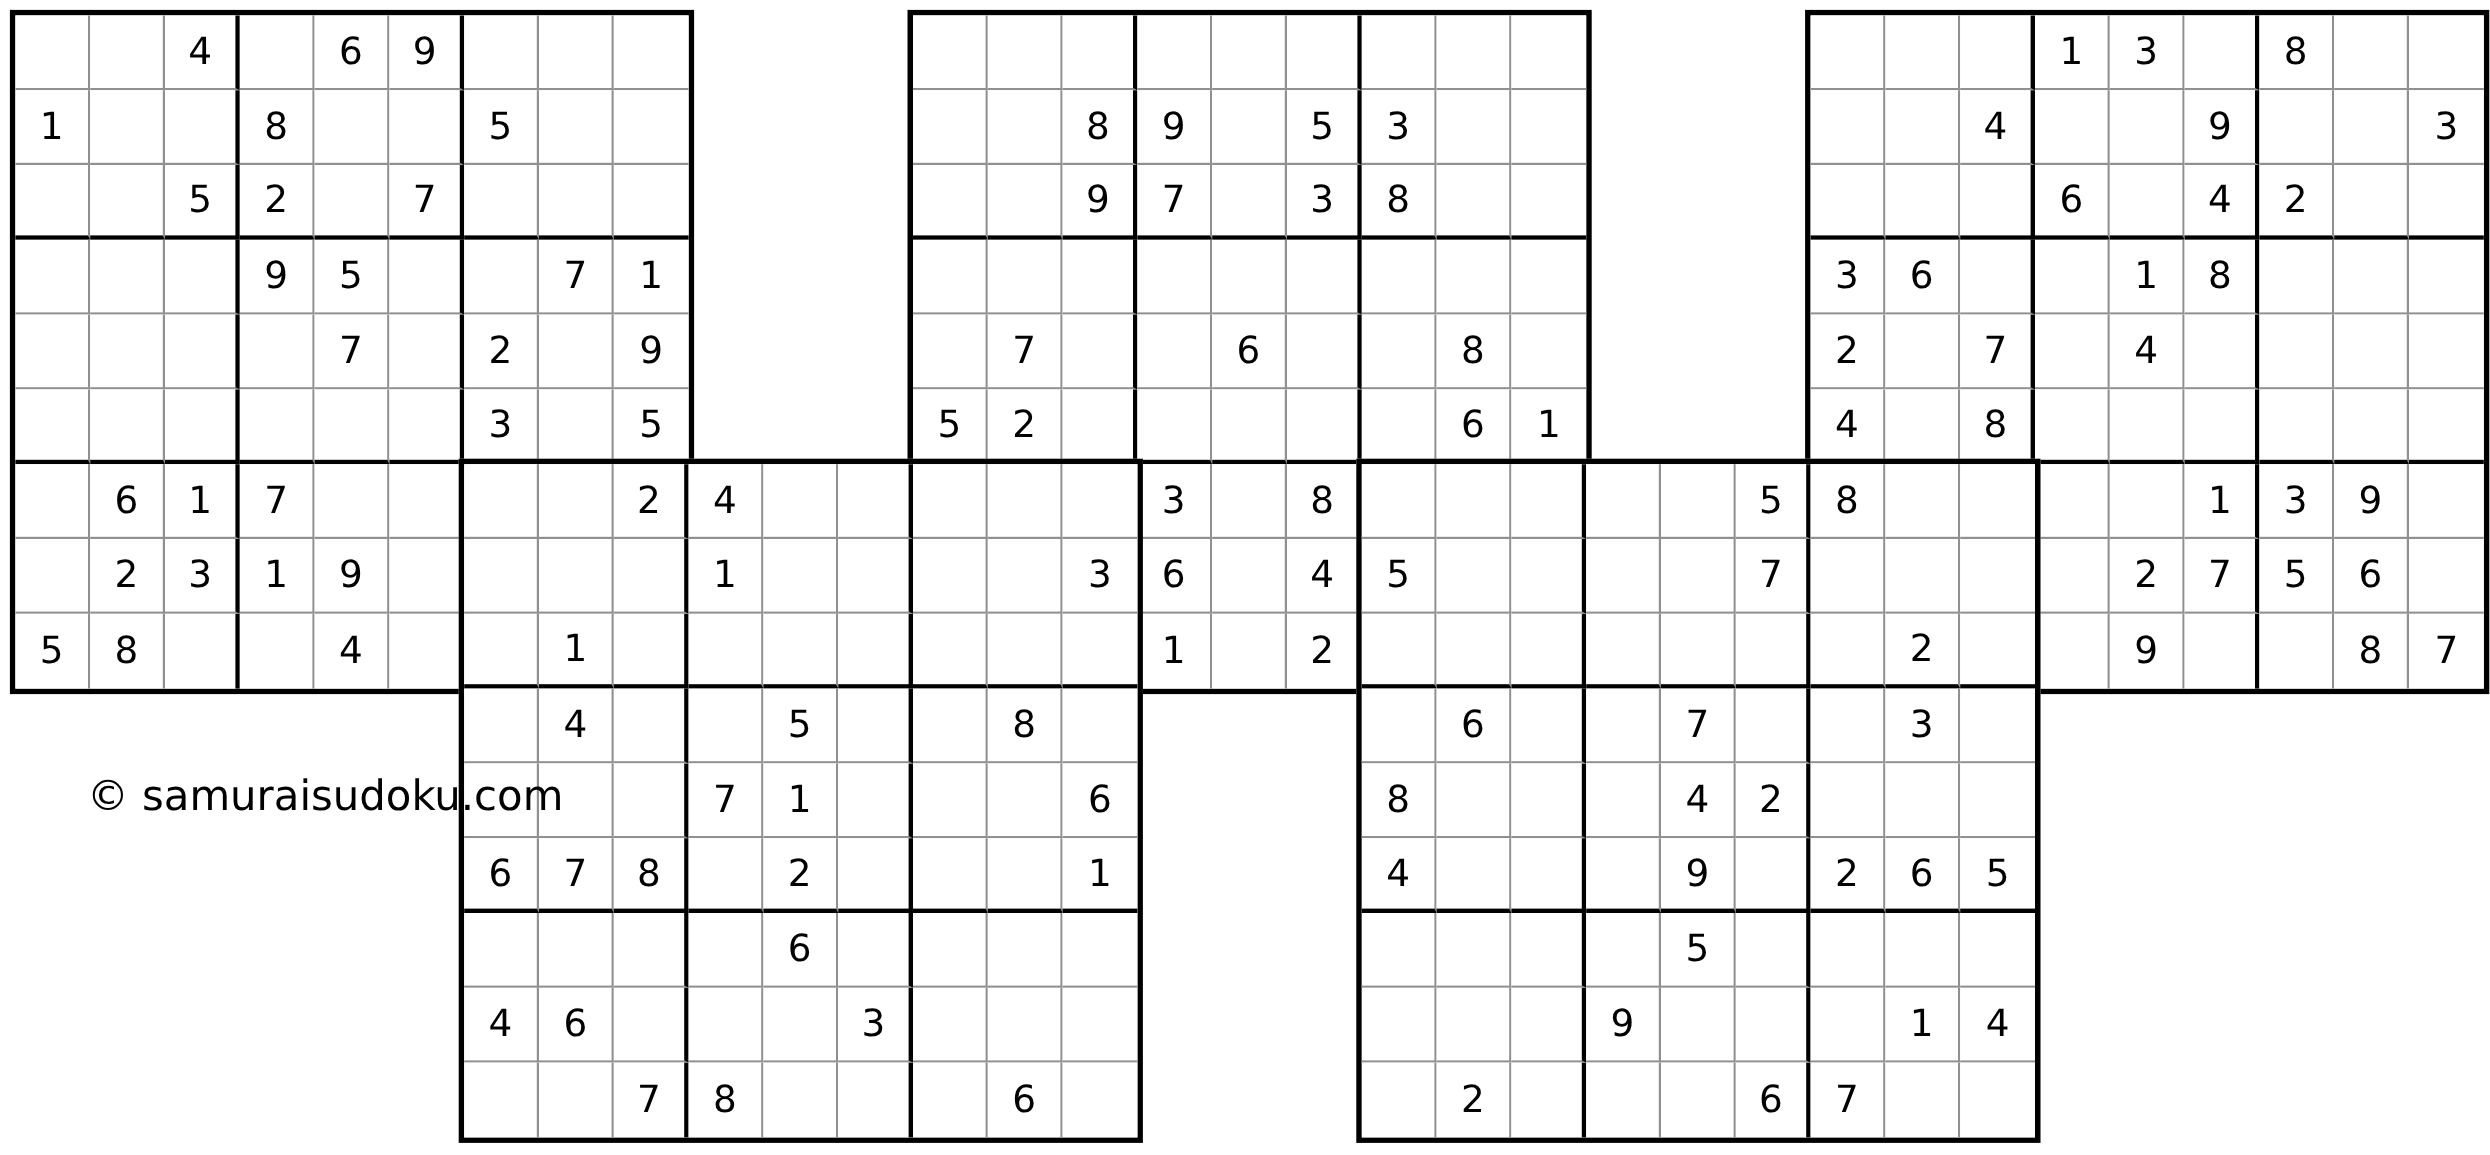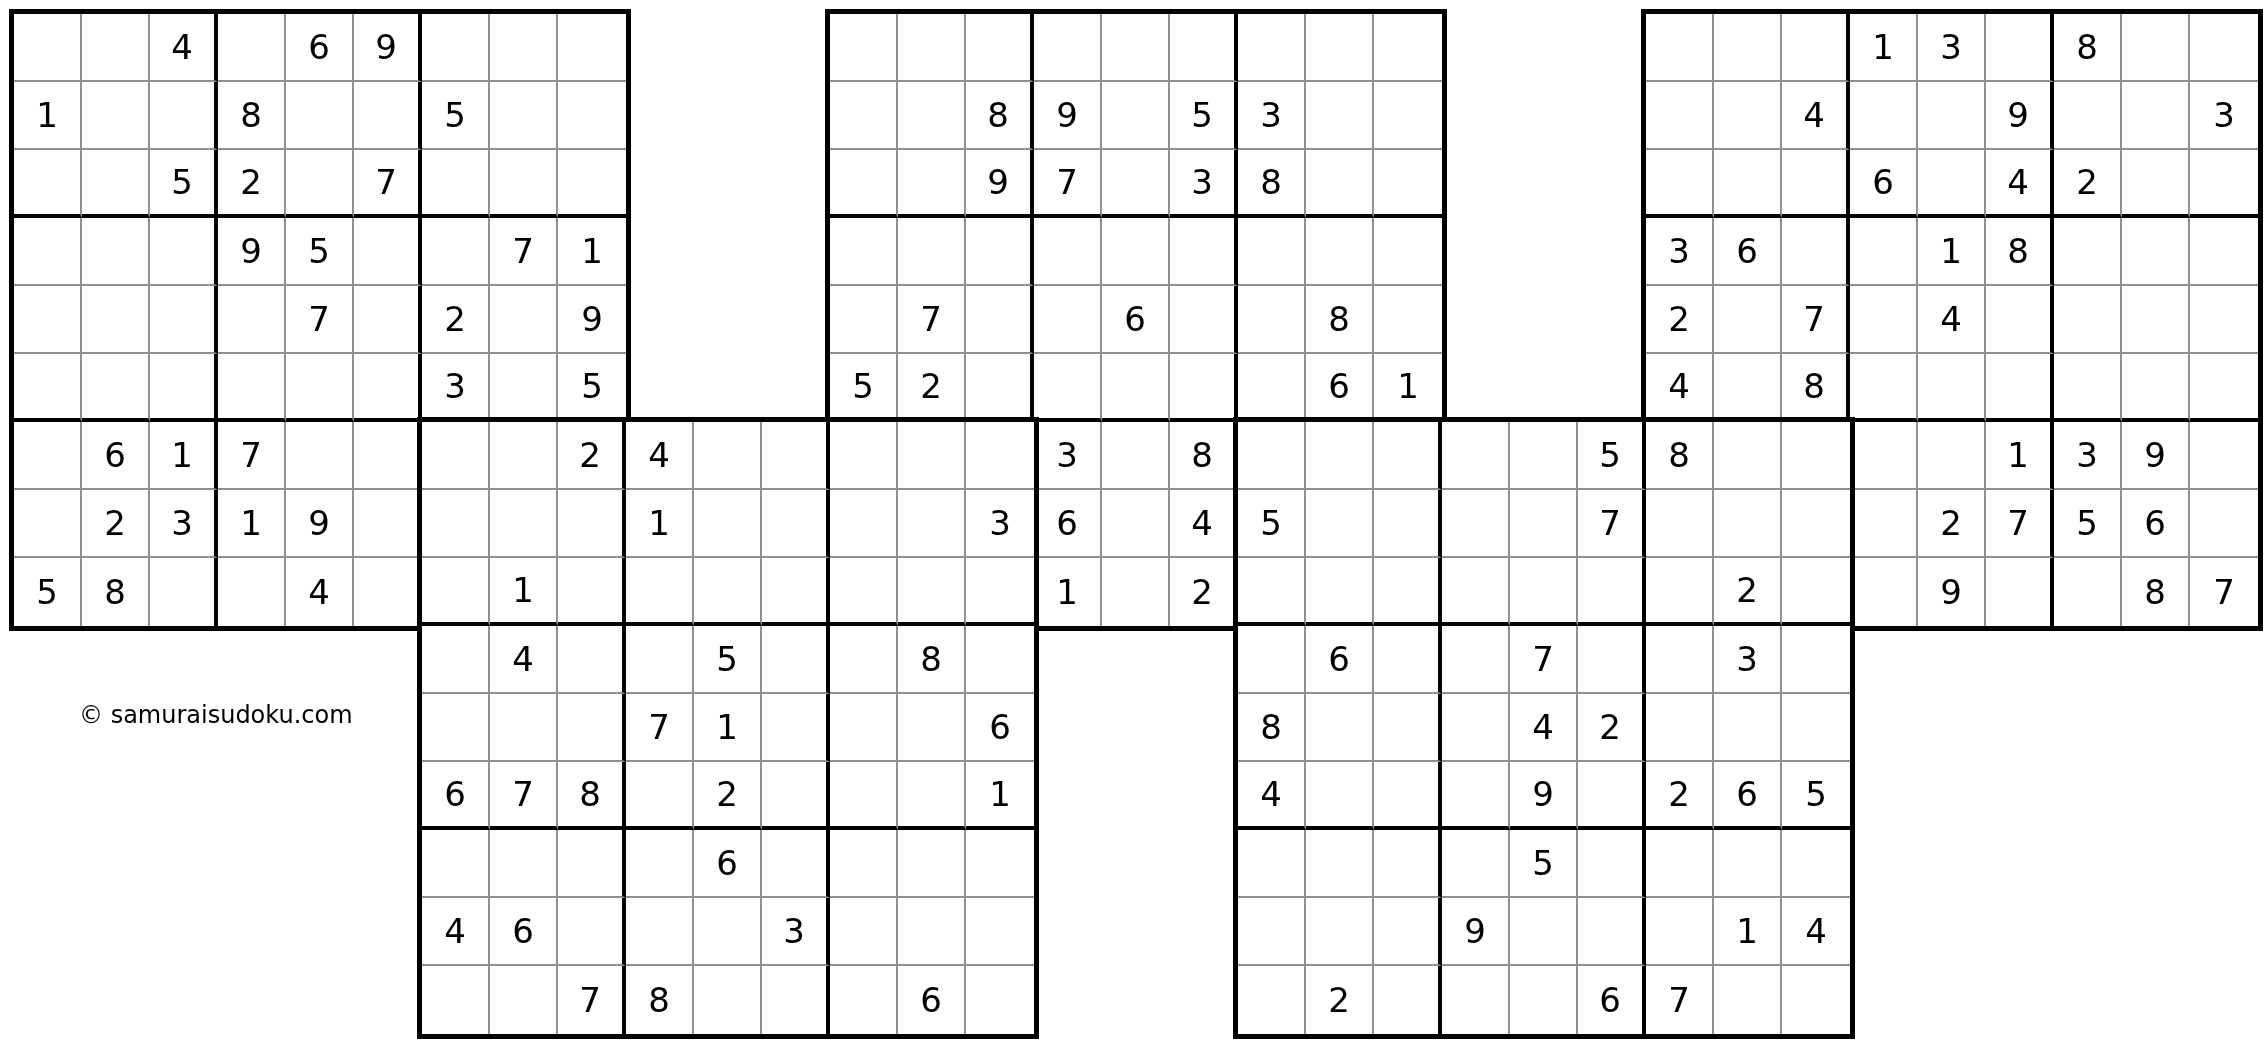--- a/index.html
+++ b/index.html
@@ -46,21 +46,21 @@
   }
   .cell.thick-r { border-right: 4px solid var(--thick); }
   .cell.thick-b { border-bottom: 4px solid var(--thick); }
   .cell.no-r { border-right: none; }
   .cell.no-b { border-bottom: none; }
   #copyright {
     position: absolute;
     left: 79px;
     top: 701px;
     font-family: "DejaVu Sans", "Liberation Sans", sans-serif;
-    font-size: 24px;
+    font-size: 38px;
     color: #000000;
     white-space: nowrap;
   }
   
   #grid-top-left     { left: 9px;    top: 9px;   }
   #grid-top-middle   { left: 825px;  top: 9px;   }
   #grid-top-right    { left: 1641px; top: 9px;   }
   #grid-bottom-left  { left: 417px;  top: 417px; }
   #grid-bottom-right { left: 1233px; top: 417px; }
 </style>

